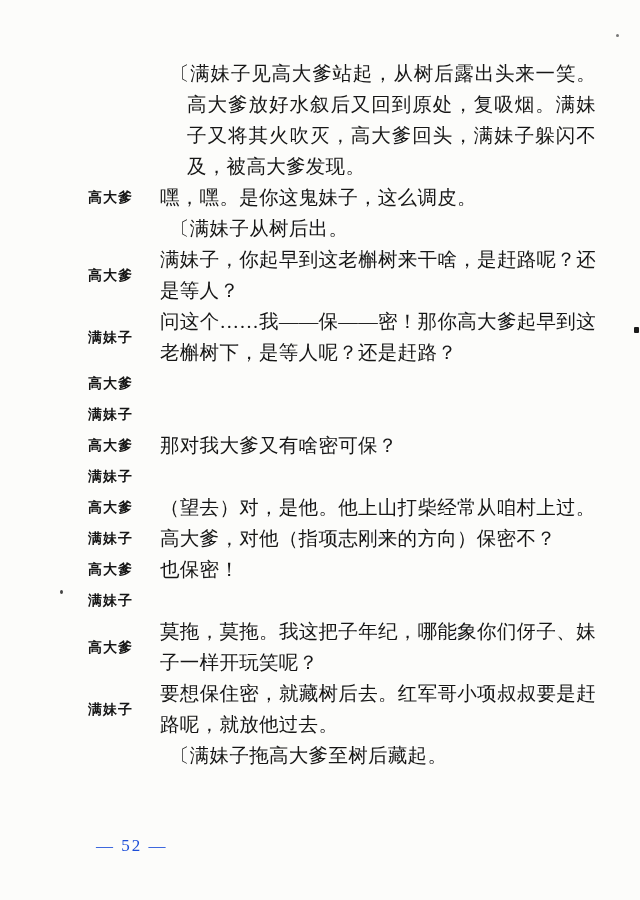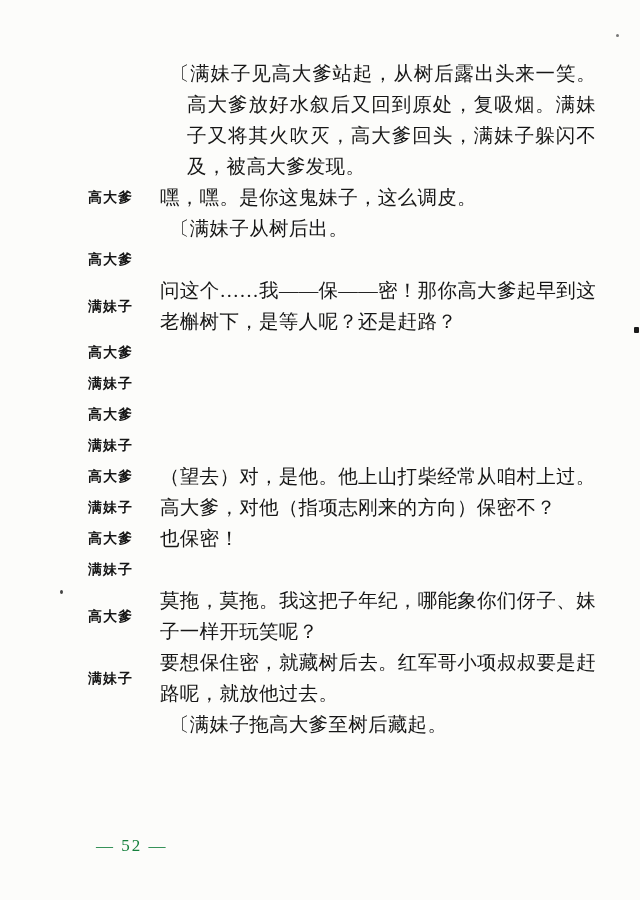--- a/index.html
+++ b/index.html
@@ -51,21 +51,21 @@
   .stage .speech {
     padding-left: 27px;
     text-indent: -17px;
   }
   .footer {
     position: absolute;
     left: 96px;
     top: 836px;
     font-size: 17px;
     letter-spacing: 2px;
-    color: #15803d;
+    color: #1d4ed8;
     font-family: "Liberation Serif", "DejaVu Serif", serif;
   }
   .speck {
     position: absolute;
     background: #222;
   }
   .speck-a { left: 616px; top: 34px; width: 3px; height: 3px; background: #777; border-radius: 50%; }
   .speck-b { left: 634px; top: 327px; width: 5px; height: 6px; background: #1a1a1a; border-radius: 1px; }
   .speck-c { left: 60px; top: 590px; width: 3px; height: 4px; background: #444; border-radius: 50%; }
 </style>
@@ -81,33 +81,35 @@
       <div class="row">
         <span class="speaker">高大爹</span>
         <p class="speech">嘿，嘿。是你这鬼妹子，这么调皮。</p>
       </div>
       <div class="row stage">
         <span class="speaker"></span>
         <p class="speech">〔满妹子从树后出。</p>
       </div>
       <div class="row">
         <span class="speaker">高大爹</span>
+        <p class="speech">满妹子，你起早到这老槲树来干啥，是赶路呢？还是等人？</p>
       </div>
       <div class="row">
         <span class="speaker">满妹子</span>
         <p class="speech">问这个……我——保——密！那你高大爹起早到这老槲树下，是等人呢？还是赶路？</p>
       </div>
       <div class="row">
         <span class="speaker">高大爹</span>
       </div>
       <div class="row">
         <span class="speaker">满妹子</span>
       </div>
       <div class="row">
         <span class="speaker">高大爹</span>
+        <p class="speech">那对我大爹又有啥密可保？</p>
       </div>
       <div class="row">
         <span class="speaker">满妹子</span>
       </div>
       <div class="row">
         <span class="speaker">高大爹</span>
         <p class="speech">（望去）对，是他。他上山打柴经常从咱村上过。</p>
       </div>
       <div class="row">
         <span class="speaker">满妹子</span>

